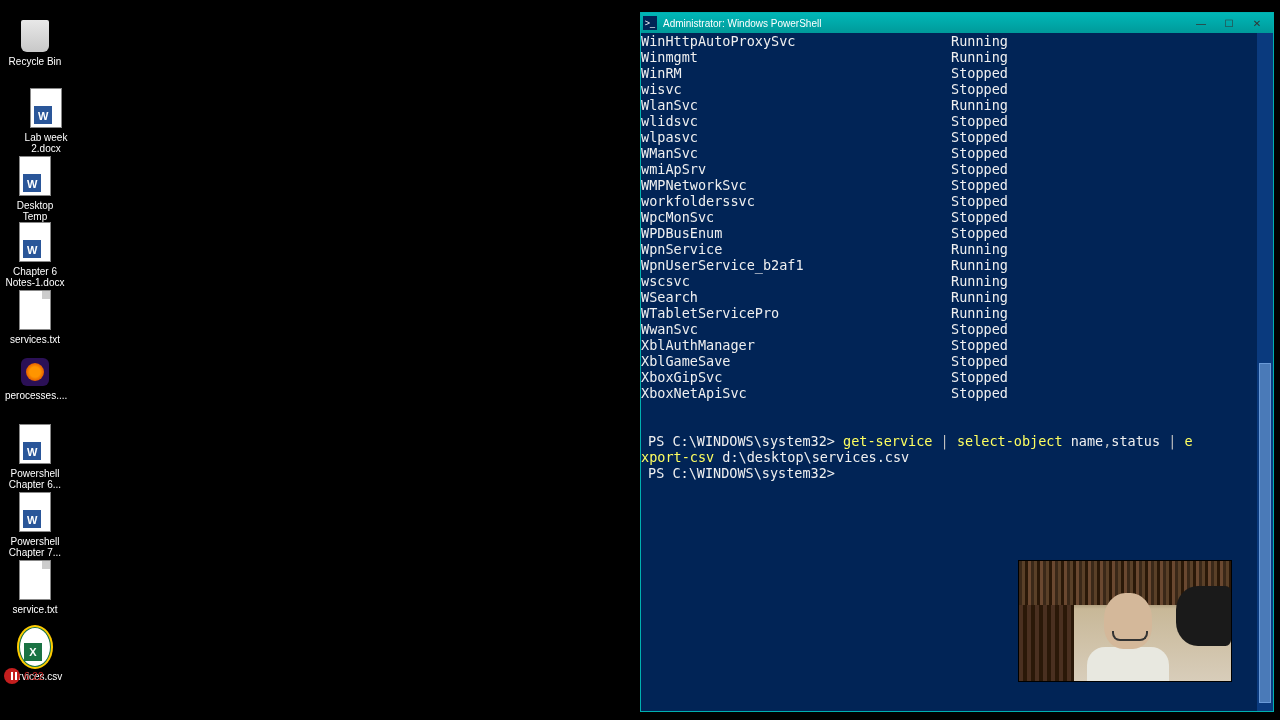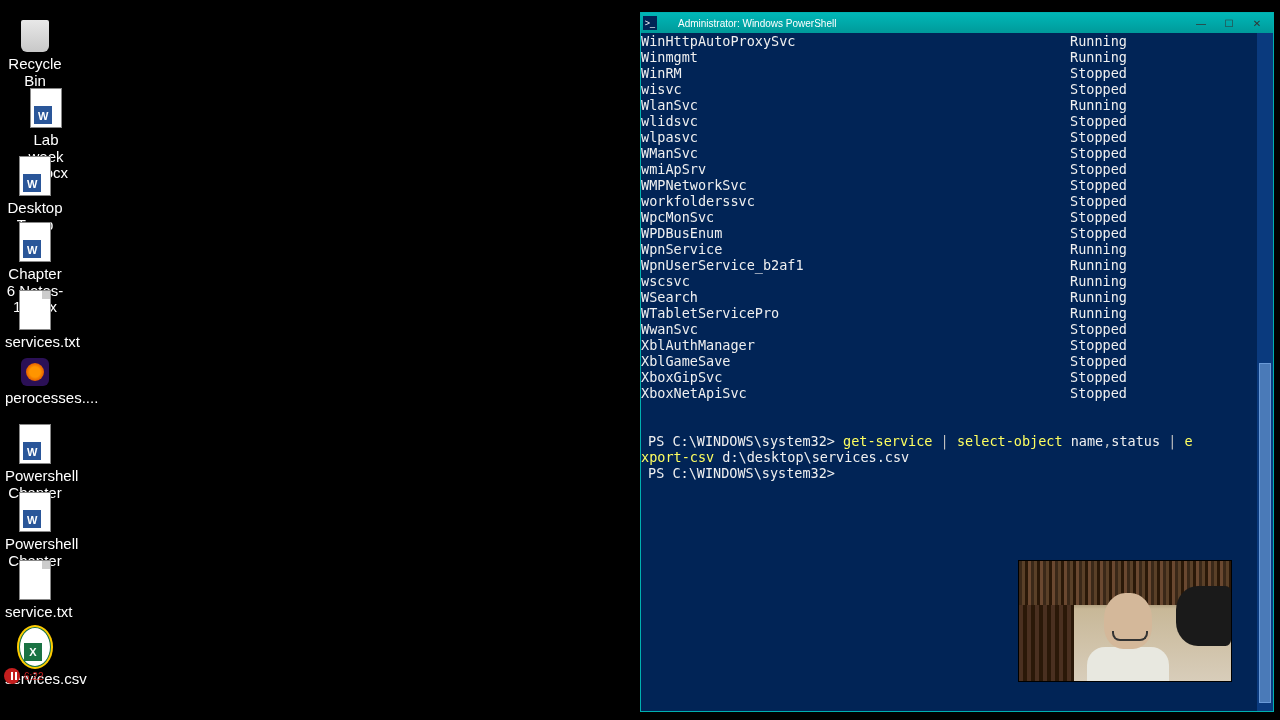--- a/index.html
+++ b/index.html
@@ -7,21 +7,21 @@
   width: 1280px;
   height: 720px;
   background: #000;
   overflow: hidden;
   font-family: "Segoe UI", Tahoma, sans-serif;
   position: relative;
 }
 
 
 .desktop { position: absolute; left: 0; top: 0; width: 640px; height: 720px; }
-.dicon { position: absolute; width: 60px; text-align: center; color: #fff; font-size: 15px; line-height: 1.1; }
+.dicon { position: absolute; width: 60px; text-align: center; color: #fff; font-size: 10px; line-height: 1.1; }
 .dicon .glyph { width: 32px; height: 40px; margin: 0 auto 4px; position: relative; }
 .dicon .label { text-shadow: 1px 1px 2px #000; }
 .recycle .glyph { background: linear-gradient(#e8e8e8,#c8c8c8); border-radius: 2px 2px 6px 6px; width: 28px; height: 32px; }
 .word .glyph { background: #fff; border: 1px solid #888; }
 .word .glyph::after { content:""; position:absolute; bottom:3px; left:3px; width:18px; height:18px; background:#2a5699; }
 .word .glyph::before { content:"W"; position:absolute; bottom:5px; left:7px; color:#fff; font-size:11px; font-weight:bold; z-index:1;}
 .txt .glyph { background: #fff; border: 1px solid #888; }
 .txt .glyph::after { content:""; position:absolute; top:0; right:0; width:8px; height:8px; background:#ccc; }
 .ff .glyph { background: #2b1056; border-radius: 6px; width:28px; height:28px; }
 .ff .glyph::after { content:""; position:absolute; top:5px; left:5px; width:18px; height:18px; background: radial-gradient(circle, #ff9500 40%, #e66000 70%); border-radius:50%;}
@@ -45,39 +45,39 @@
 .titlebar {
   height: 20px;
   background: linear-gradient(#00b7b7,#009a9a);
   display:flex;
   align-items:center;
   color:#fff;
   font-size:10px;
   padding: 0 2px;
 }
 .titlebar .psicon { width:14px; height:14px; background:#012456; margin-right:6px; display:inline-flex; align-items:center; justify-content:center; color:#fff; font-size:9px;}
-.titlebar .title { flex:1;margin-left:15px; }
+.titlebar .title { flex:1; }
 .titlebar .winbtn { width:28px; height:18px; display:flex; align-items:center; justify-content:center; font-size:10px; color:#333;}
 
 .terminal {
   background: #012456;
   color: #f0f0f0;
   font-family: Consolas, monospace;
   font-size: 13.5px;
   line-height: 16px;
   padding: 0;
   height: 678px;
   position: relative;
   overflow: hidden;
 }
 .scrollbar { position:absolute; right:0; top:0; width:16px; height:100%; background:#0a3a7e;}
 .scrollbar .thumb { position:absolute; left:2px; width:12px; background:#4a7ab8; border:1px solid #6a9ad8;}
 
 .svc-row { white-space: pre; }
-.svc-name { display:inline-block; width:429px; }
+.svc-name { display:inline-block; width:310px; }
 .svc-status { display:inline-block; }
 
 .cmd-line { white-space: pre; }
 .pfx { color:#f0f0f0;padding-left:7px; }
 .yellow { color:#ffff60; }
 .gray { color:#c0c0c0; }
 .white { color:#f0f0f0;text-align:center; }
 
 
 .webcam {

